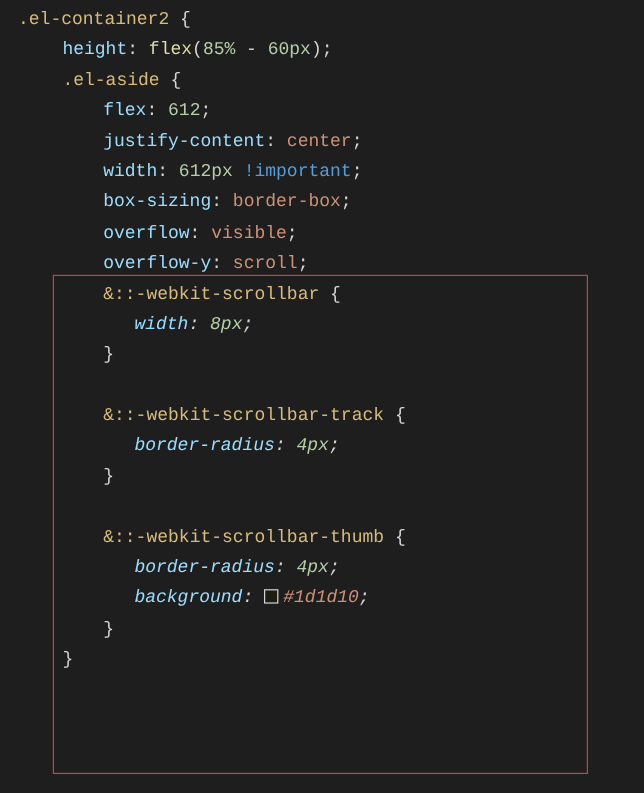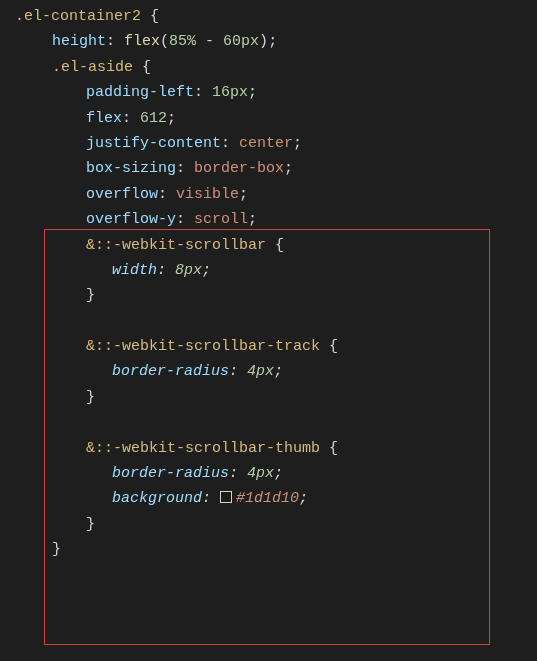--- a/index.html
+++ b/index.html
@@ -63,26 +63,26 @@
 <div class="editor">
 
   <div class="highlight-box"></div>
 
   <div class="line ind1"><span class="c-sel">.el-container2</span><span class="c-punc"> {</span></div>
 
   <div class="line ind2"><span class="c-prop">height</span><span class="c-colon">: </span><span class="c-func">flex</span><span class="c-punc">(</span><span class="c-num">85%</span><span class="c-op"> - </span><span class="c-num">60px</span><span class="c-punc">)</span><span class="c-punc">;</span></div>
 
   <div class="line ind2"><span class="c-sel">.el-aside</span><span class="c-punc"> {</span></div>
 
-  <div class="line ind3"><span class="c-prop">padding-left</span><span class="c-colon">: </span><span class="c-num">16px</span><span class="c-punc">;</span></div>
 
   <div class="line ind3"><span class="c-prop">flex</span><span class="c-colon">: </span><span class="c-num">612</span><span class="c-punc">;</span></div>
 
   <div class="line ind3"><span class="c-prop">justify-content</span><span class="c-colon">: </span><span class="c-val">center</span><span class="c-punc">;</span></div>
 
+  <div class="line ind3"><span class="c-prop">width</span><span class="c-colon">: </span><span class="c-num">612px</span><span class="c-kw"> !important</span><span class="c-punc">;</span></div>
 
   <div class="line ind3"><span class="c-prop">box-sizing</span><span class="c-colon">: </span><span class="c-val">border-box</span><span class="c-punc">;</span></div>
 
   <div class="line ind3"><span class="c-prop">overflow</span><span class="c-colon">: </span><span class="c-val">visible</span><span class="c-punc">;</span></div>
 
   <div class="line ind3"><span class="c-prop">overflow-y</span><span class="c-colon">: </span><span class="c-val">scroll</span><span class="c-punc">;</span></div>
 
   <div class="line ind3"><span class="c-sel">&amp;</span><span class="c-sel">::-webkit-scrollbar</span><span class="c-punc"> {</span></div>
 
   <div class="line ind4"><span class="c-prop">width</span><span class="c-colon">: </span><span class="c-num">8px</span><span class="c-punc">;</span></div>

